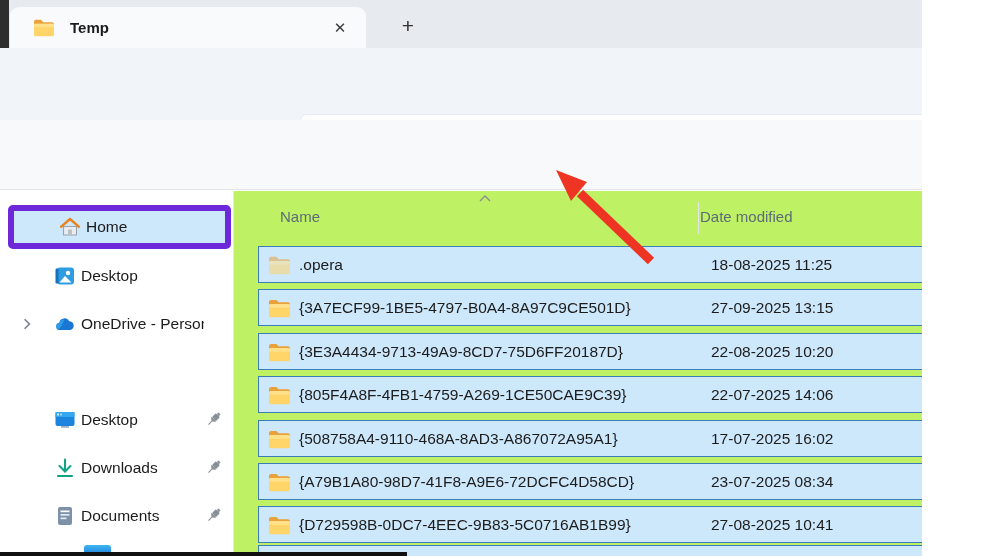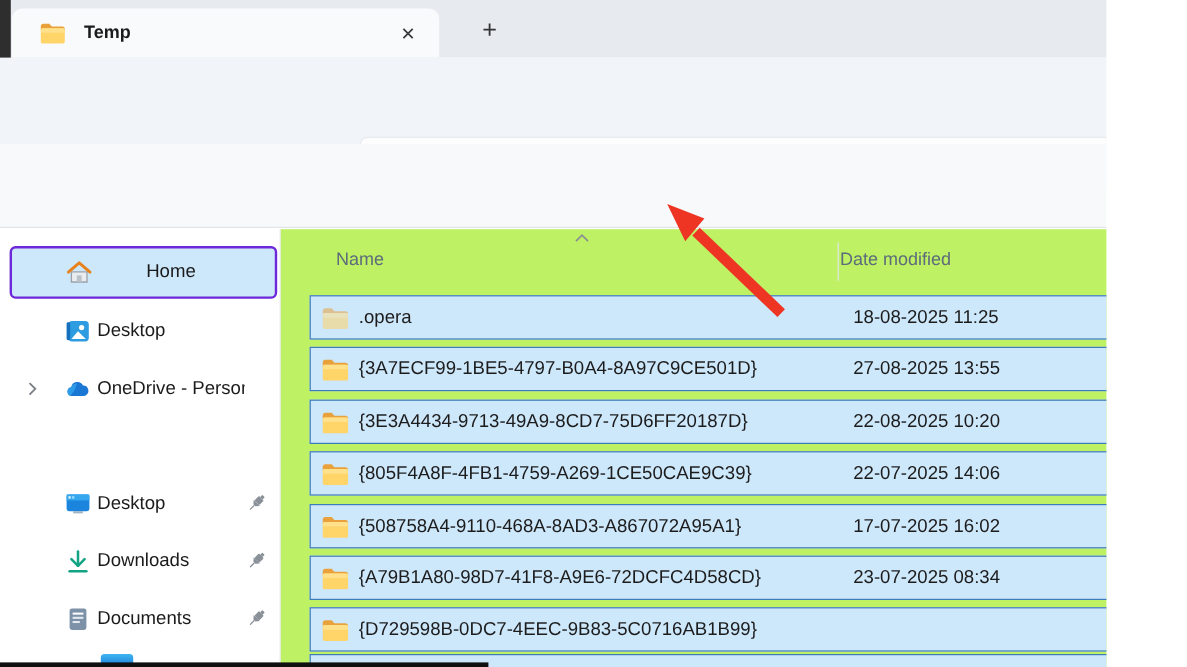--- a/index.html
+++ b/index.html
@@ -39,21 +39,21 @@
   .group-btn{ gap:8px; padding:0 8px; }
   .chev{ display:block; }
 
   
   .content-divider{ position:absolute; left:233px; top:191px; width:1px; height:365px; background:#e5e7ea; }
 
   
   .sidebar{ position:absolute; left:0; top:191px; width:233px; height:365px; background:#ffffff; }
   .side-item{ position:absolute; left:8px; width:223px; height:44px; display:flex; align-items:center;
               border-radius:5px; border:1px solid transparent; }
-  .side-item.selected{ background:#cde7fb; border:2px solid #6d28d9;text-align:center; }
+  .side-item.selected{ background:#cde7fb; border:6px solid #6d28d9; }
   .side-expander{ position:absolute; left:8px; width:20px; display:flex; justify-content:center; }
   .side-icon{ position:absolute; left:44px; width:24px; height:24px; display:flex; }
   .side-label{ position:absolute; left:72px; right:26px; font-size:15.5px; color:#1b1b1b;
                white-space:nowrap; overflow:hidden; }
   .side-pin{ position:absolute; right:4px; width:22px; height:22px; display:flex; }
 
   
   .filepane{ position:absolute; left:234px; top:191px; width:755px; height:365px; background:#bef264;text-decoration:underline; }
   .list-header{ position:absolute; left:0; top:5px; width:755px; height:42px; }
   .col-label{ position:absolute; top:12px; font-size:15px; color:#5d6b7a; }
@@ -354,21 +354,21 @@
           <span class="fdate">18-08-2025 11:25</span>
           <span class="ftype">File folder</span>
         </div>
         <div class="frow" style="top: 98px;">
           <span class="ficon"><svg width="23" height="23" viewBox="0 0 24 22">
               <path d="M1 4.2C1 3 2 2 3.2 2h5.6l2.3 2.6h9.7c1.2 0 2.2 1 2.2 2.2v1H1z" fill="#e9a23b"></path>
               <rect x="1" y="6.2" width="22" height="13.8" rx="1.6" fill="#ffd469"></rect>
               <rect x="1" y="6.2" width="22" height="4" rx="1.6" fill="#ffe08b"></rect>
             </svg></span>
           <span class="fname">{3A7ECF99-1BE5-4797-B0A4-8A97C9CE501D}</span>
-          <span class="fdate">27-08-2025 13:55</span>
+          <span class="fdate">27-09-2025 13:15</span>
           <span class="ftype">File folder</span>
         </div>
         <div class="frow" style="top: 142px;">
           <span class="ficon"><svg width="23" height="23" viewBox="0 0 24 22">
               <path d="M1 4.2C1 3 2 2 3.2 2h5.6l2.3 2.6h9.7c1.2 0 2.2 1 2.2 2.2v1H1z" fill="#e9a23b"></path>
               <rect x="1" y="6.2" width="22" height="13.8" rx="1.6" fill="#ffd469"></rect>
               <rect x="1" y="6.2" width="22" height="4" rx="1.6" fill="#ffe08b"></rect>
             </svg></span>
           <span class="fname">{3E3A4434-9713-49A9-8CD7-75D6FF20187D}</span>
           <span class="fdate">22-08-2025 10:20</span>
@@ -404,20 +404,21 @@
           <span class="fdate">23-07-2025 08:34</span>
           <span class="ftype">File folder</span>
         </div>
         <div class="frow" style="top: 315px;">
           <span class="ficon"><svg width="23" height="23" viewBox="0 0 24 22">
               <path d="M1 4.2C1 3 2 2 3.2 2h5.6l2.3 2.6h9.7c1.2 0 2.2 1 2.2 2.2v1H1z" fill="#e9a23b"></path>
               <rect x="1" y="6.2" width="22" height="13.8" rx="1.6" fill="#ffd469"></rect>
               <rect x="1" y="6.2" width="22" height="4" rx="1.6" fill="#ffe08b"></rect>
             </svg></span>
           <span class="fname">{D729598B-0DC7-4EEC-9B83-5C0716AB1B99}</span>
+          <span class="fdate">27-08-2025 10:41</span>
           <span class="ftype">File folder</span>
         </div>
         <div class="frow" style="top: 354px;">
           <span class="ficon"><svg width="23" height="23" viewBox="0 0 24 22">
               <path d="M1 4.2C1 3 2 2 3.2 2h5.6l2.3 2.6h9.7c1.2 0 2.2 1 2.2 2.2v1H1z" fill="#e9a23b"></path>
               <rect x="1" y="6.2" width="22" height="13.8" rx="1.6" fill="#ffd469"></rect>
               <rect x="1" y="6.2" width="22" height="4" rx="1.6" fill="#ffe08b"></rect>
             </svg></span>
         </div>
       </div>

